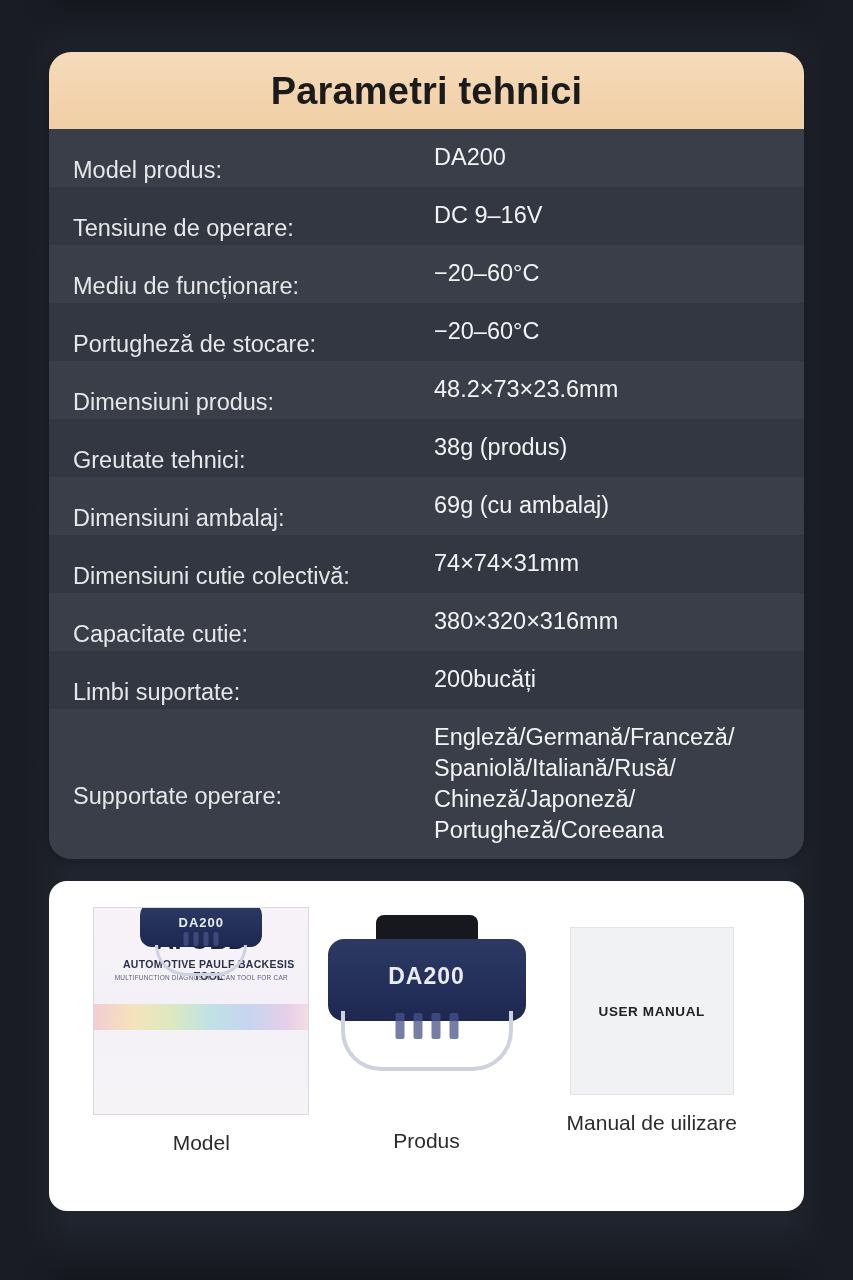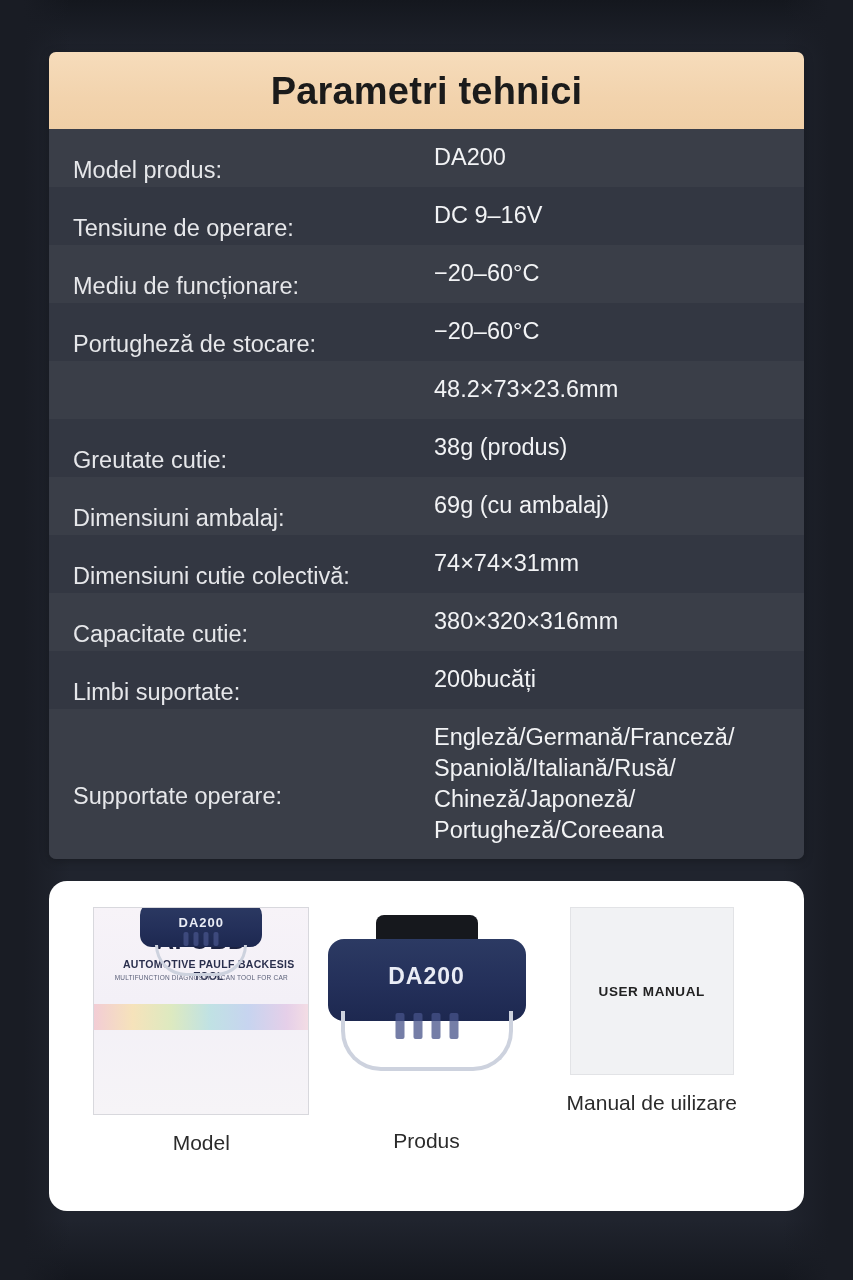--- a/index.html
+++ b/index.html
@@ -28,21 +28,21 @@
   .page {
     position: relative;
     width: 853px;
     height: 1280px;
     box-sizing: border-box;
     padding: 52px 49px 0 49px;
   }
 
   
   .spec-card {
-    border-radius: 7px;
+    border-radius: 22px;
     overflow: hidden;
     background: #2e323c;
     box-shadow: 0 2px 10px rgba(0,0,0,0.25);
   }
   .spec-title {
     background: linear-gradient(180deg, #f6dcbb 0%, #f2d3ad 60%, #f0cfa6 100%);
     color: #1b1b1b;
     font-size: 38px;
     font-weight: bold;
     text-align: center;
@@ -227,20 +227,21 @@
     position: relative;
   }
 
   
   .manual-art {
     width: 162px;
     height: 166px;
     background: #f1f2f4;
     border: 1px solid #e2e3e6;
     position: relative;
+    margin-top: 20px;
   }
   .manual-text {
     position: absolute;
     top: 50%; left: 0; right: 0;
     transform: translateY(-50%);
     text-align: center;
     font-size: 13.5px;
     font-weight: bold;
     color: #222;
     letter-spacing: .6px;
@@ -279,27 +280,28 @@
 
     <div class="spec-row even">
       <div class="spec-row-inner">
         <div class="spec-label">Portugheză de stocare:</div>
         <div class="value-col">−20–60°C</div>
       </div>
     </div>
 
     <div class="spec-row odd">
       <div class="spec-row-inner">
+        <div class="spec-label">Dimensiuni produs:</div>
         <div class="value-col">48.2×73×23.6mm</div>
       </div>
     </div>
 
     <div class="spec-row even">
       <div class="spec-row-inner">
-        <div class="spec-label">Greutate cutie:</div>
+        <div class="spec-label">Greutate tehnici:</div>
         <div class="value-col">38g (produs)</div>
       </div>
     </div>
 
     <div class="spec-row odd">
       <div class="spec-row-inner">
         <div class="spec-label">Dimensiuni ambalaj:</div>
         <div class="value-col">69g (cu ambalaj)</div>
       </div>
     </div>

